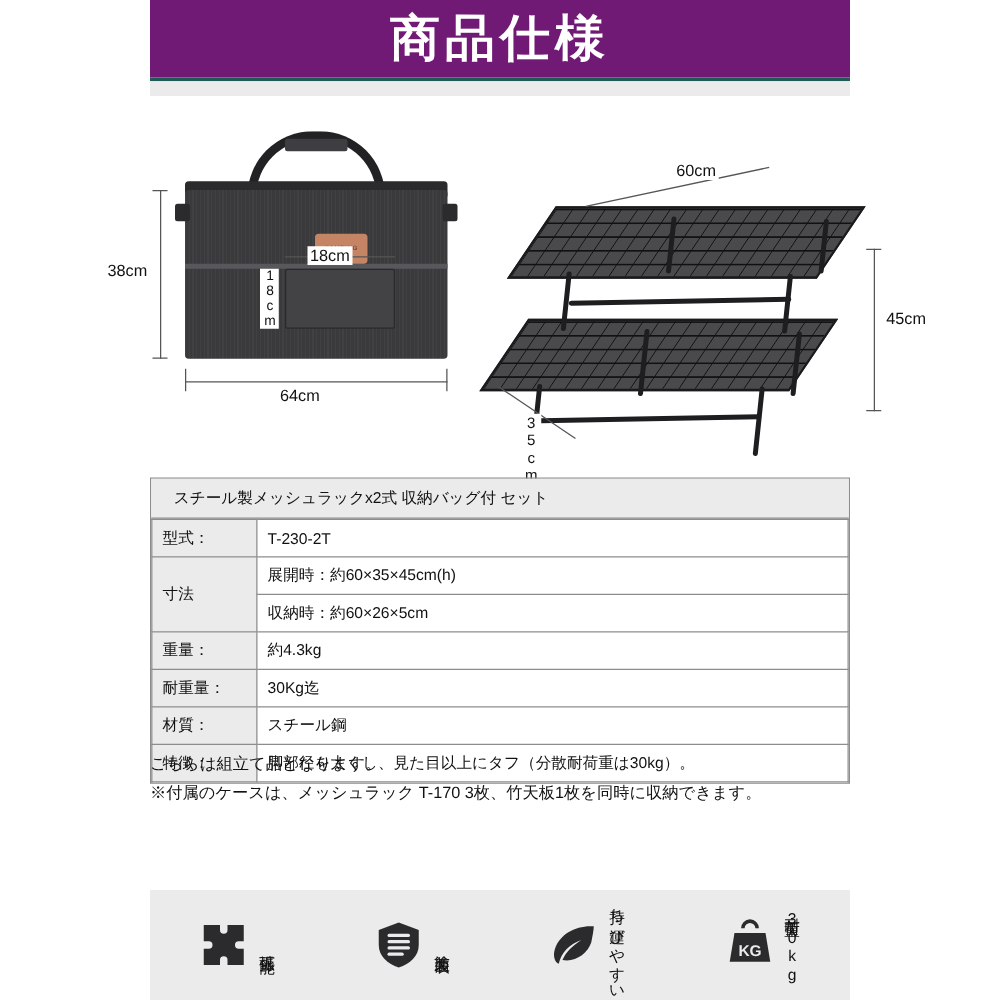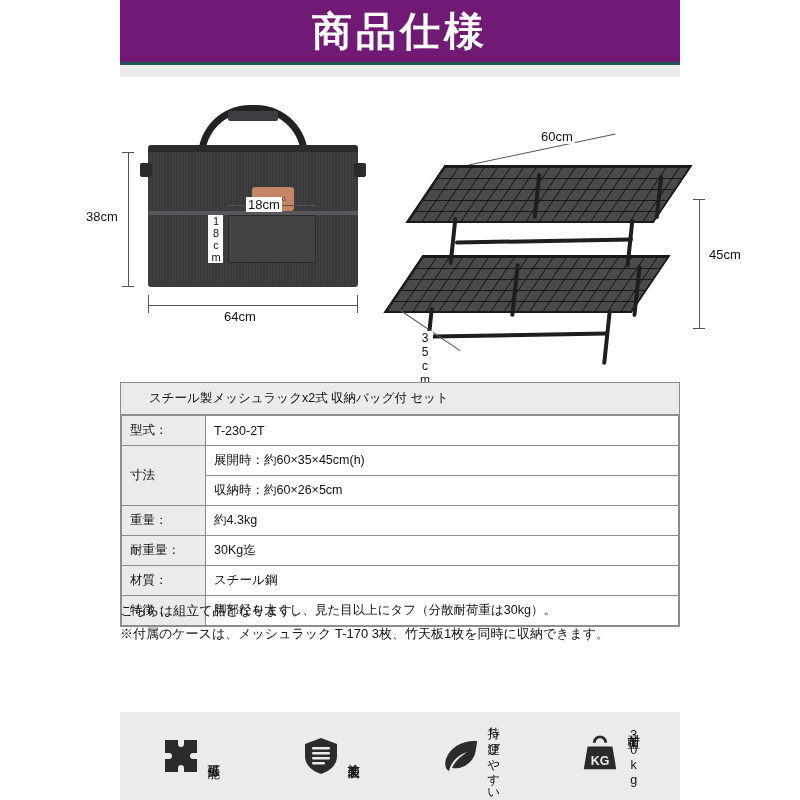--- a/index.html
+++ b/index.html
@@ -150,21 +150,21 @@
   
   .footer {
     position: absolute; left: 120px; top: 712px; width: 560px; height: 88px;
     background: #ebebeb;
     display: flex; align-items: center;
   }
   .feat {
     flex: 1; display: flex; align-items: center; justify-content: center; gap: 5px;
     height: 100%;
   }
-  .feat-ico { width: 42px; height: 42px; display:flex; align-items:center; justify-content:flex-end; }
+  .feat-ico { width: 42px; height: 42px; display:flex; align-items:center; justify-content:flex-start; }
   .feat-txt {
     writing-mode: vertical-rl; text-orientation: upright;
     font-size: 12.5px; line-height: 1.15; letter-spacing: 1px; color:#111;
     max-height: 80px;
   }
 </style>
 </head>
 <body>
 
 <div id="page">
@@ -232,21 +232,21 @@
       <div class="tick" style="left:298px; top:112px; width:12px; height:1px;"></div>
       <div class="tick" style="left:298px; top:241px; width:12px; height:1px;"></div>
       <div class="dim-label" style="left:312px; top:160px;">45cm</div>
 
       <div class="dim-line dim-h" style="left:4px; top:222px; width:74px; transform:rotate(34deg); transform-origin:left center;"></div>
       <div class="dim-label vert" style="left:22px; top:244px; font-size:12px;">35cm</div>
     </div>
   </div>
 
   <div class="spec">
-    <div style="background:#ebebeb; border-bottom:1px solid #8d8d8d; padding:7px 28px;">スチール製メッシュラックx2式 収納バッグ付 セット</div>
+    <div style="background:#ebebeb; border-bottom:1px solid #8d8d8d; padding:7px 18px;">スチール製メッシュラックx2式 収納バッグ付 セット</div>
     <table>
       <tbody>
         <tr>
           <td class="k">型式：</td>
           <td class="v">T-230-2T</td>
         </tr>
         <tr>
           <td class="k" rowspan="2">寸法</td>
           <td class="v">展開時：約60×35×45cm(h)</td>
         </tr>

